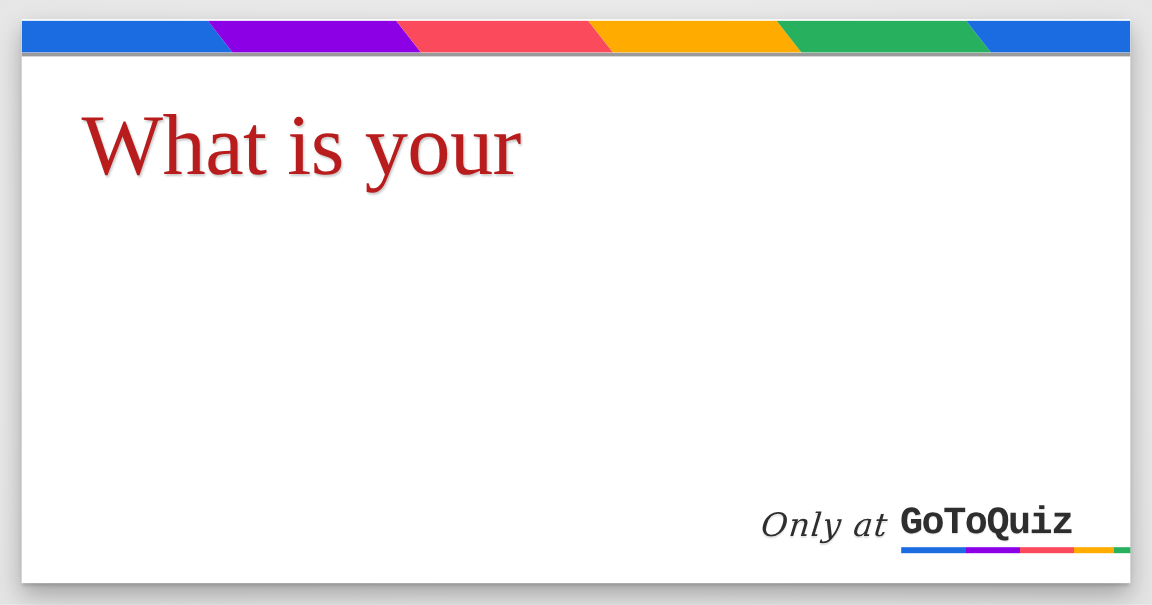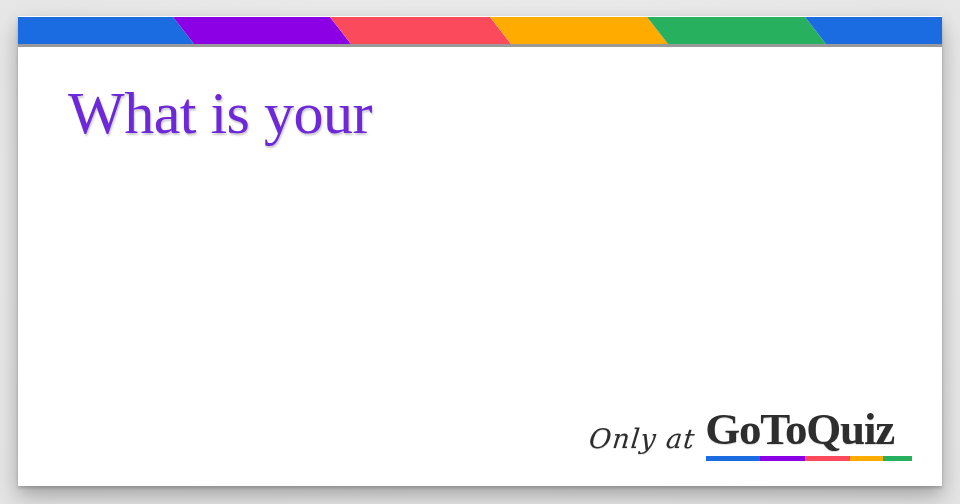--- a/index.html
+++ b/index.html
@@ -61,24 +61,24 @@
     background: #9a9a9a;
   }
 
   
   #headline {
     position: absolute;
     left: 50px;
     top: 58px;
     width: 840px;
     font-family: "Liberation Serif", "DejaVu Serif", serif;
-    font-size: 60px;
+    font-size: 72px;
     line-height: 1.32;
     font-weight: 400;
-    color: #6d28d9;
+    color: #b91c1c;
     letter-spacing: -0.5px;
     text-shadow: 1px 2px 2px rgba(0,0,0,0.22);
   }
   #headline .hl-line {
     display: block;
     white-space: nowrap;
   }
 
   
   #brand {
@@ -97,23 +97,23 @@
     letter-spacing: 1px;
     padding-bottom: 7px;
     transform: skewX(-6deg);
     text-shadow: 0 1px 1px rgba(0,0,0,0.12);
   }
   #brand-logo {
     position: relative;
     padding-bottom: 9px;
   }
   #brand-wordmark {
-    font-family: Liberation Serif, serif;
+    font-family: Liberation Mono, monospace;
     font-weight: bold;
-    font-size: 45px;
+    font-size: 32px;
     line-height: 1;
     color: #2e2e2e;
     letter-spacing: -1.2px;
     text-shadow: 0 1px 1px rgba(0,0,0,0.14);
   }
   #brand-underline {
     position: absolute;
     left: 1px;
     bottom: 0;
     width: 206px;

